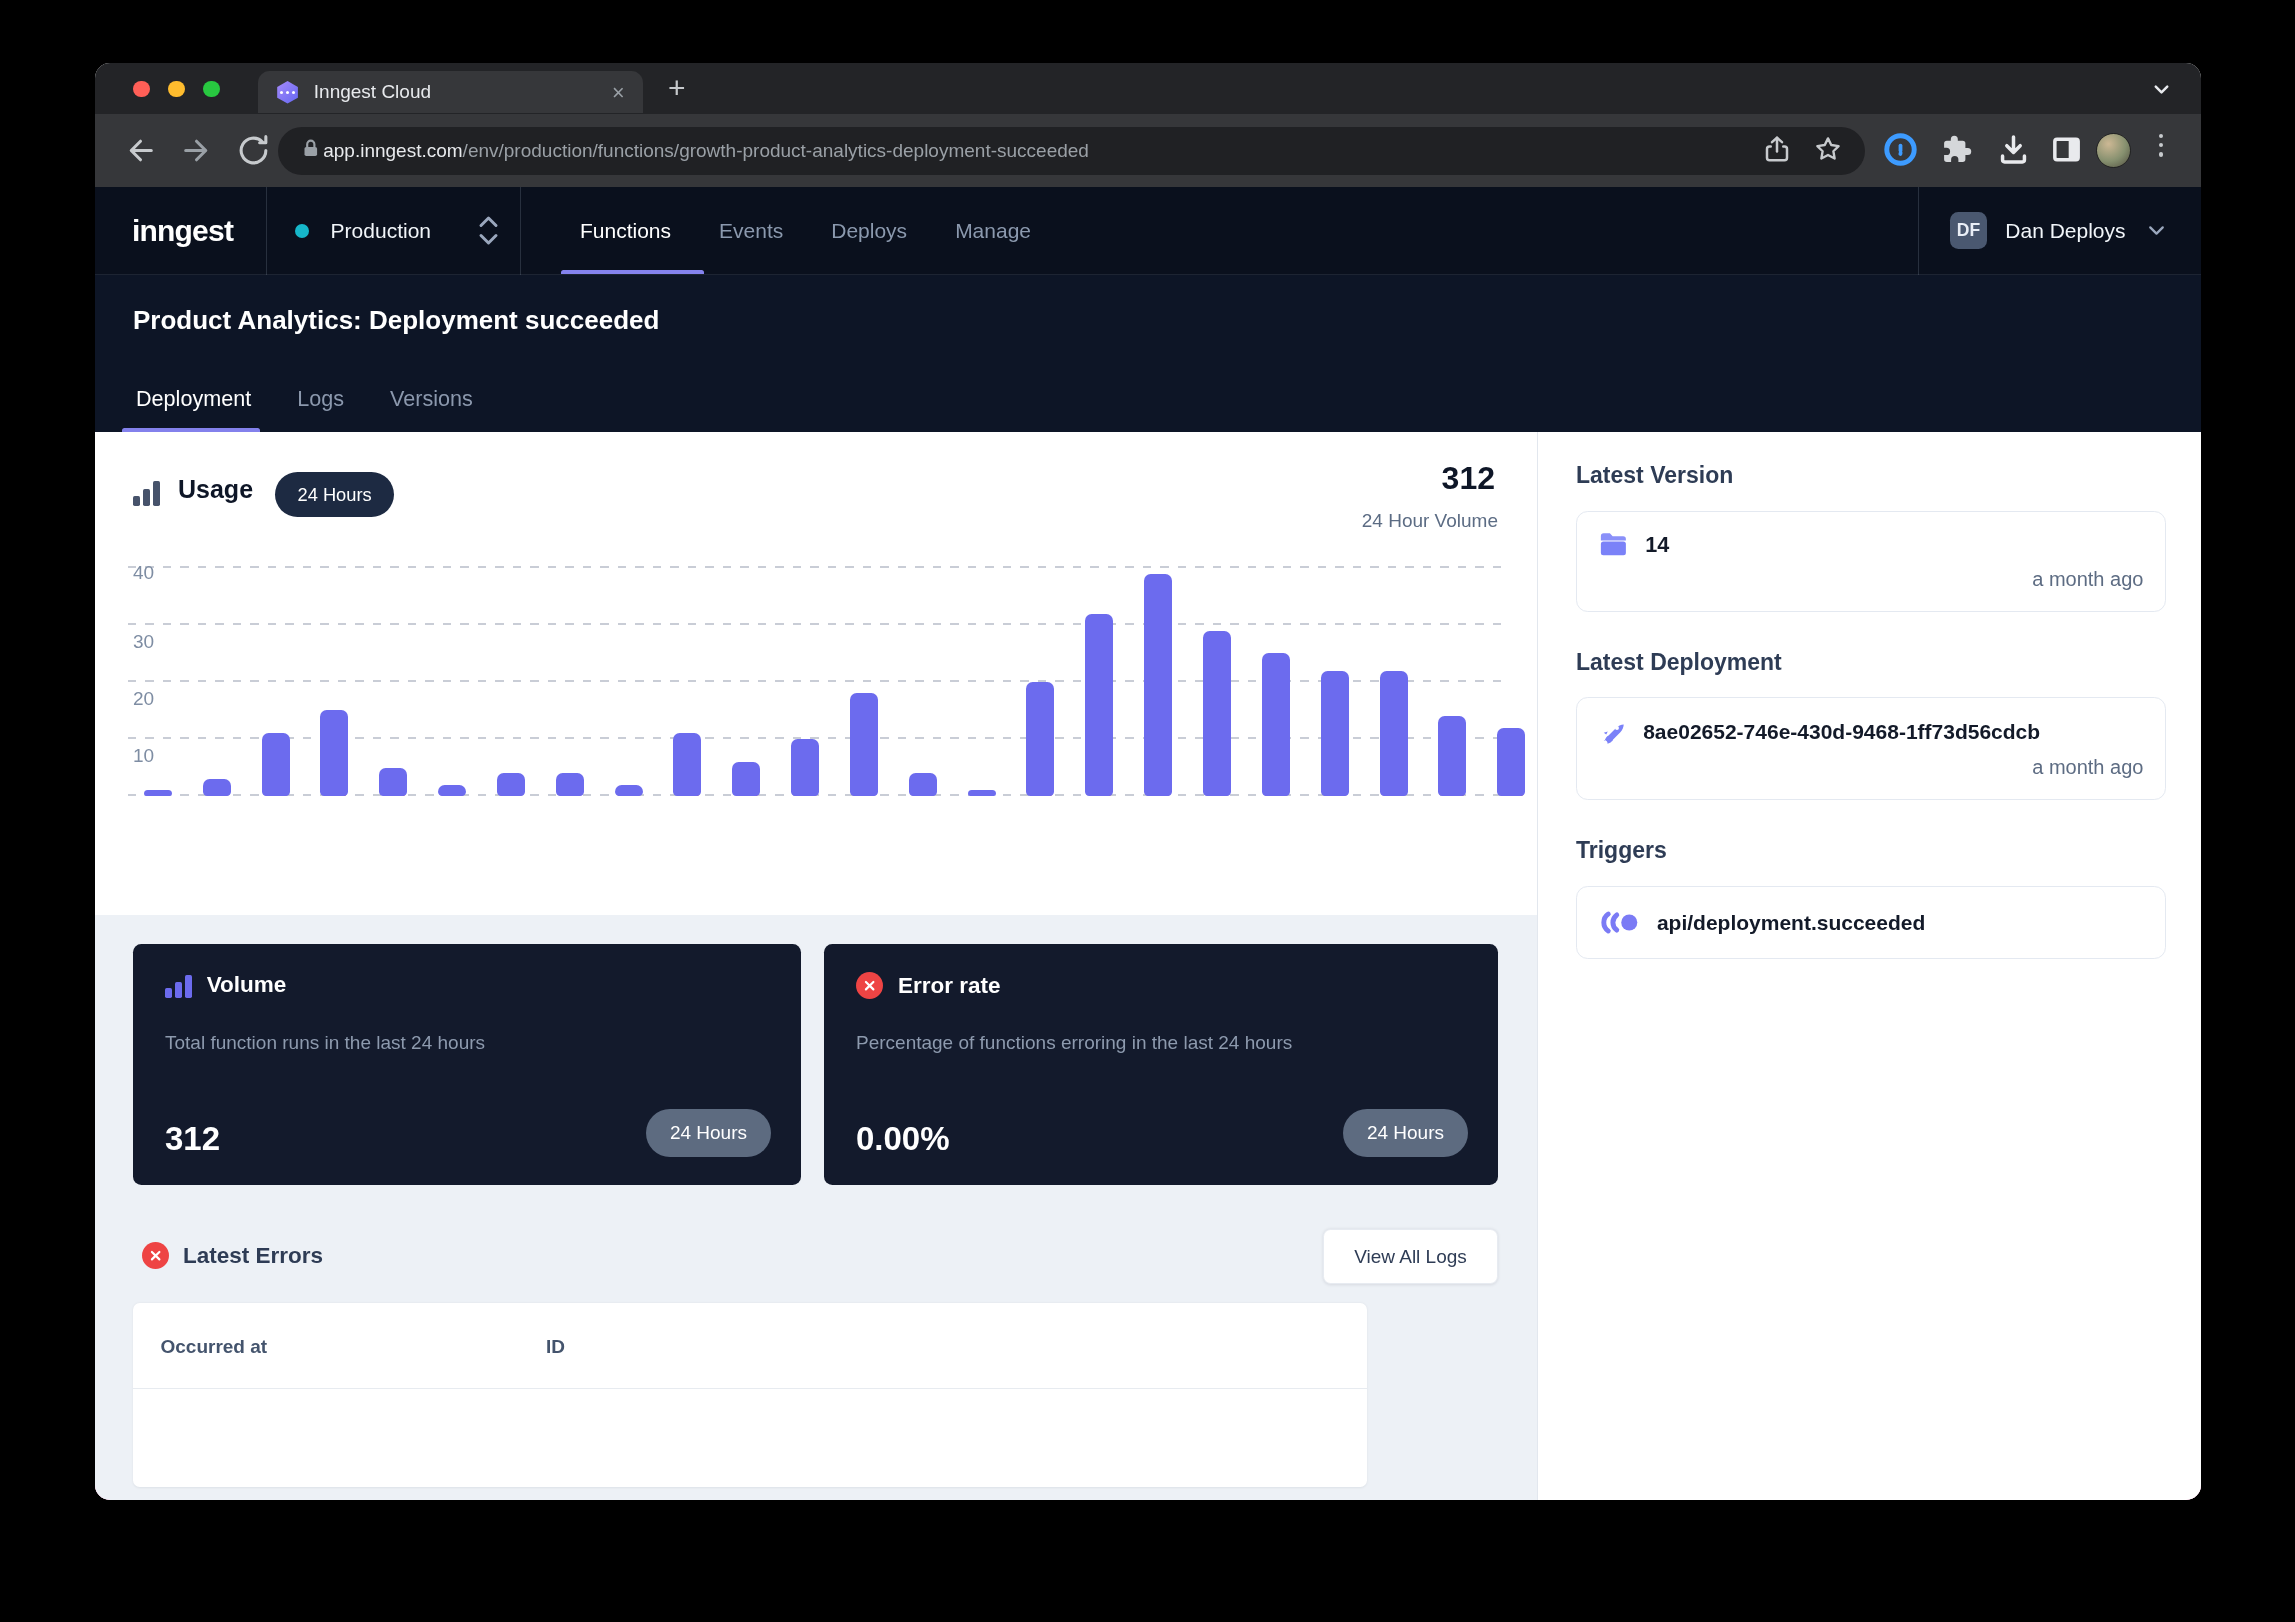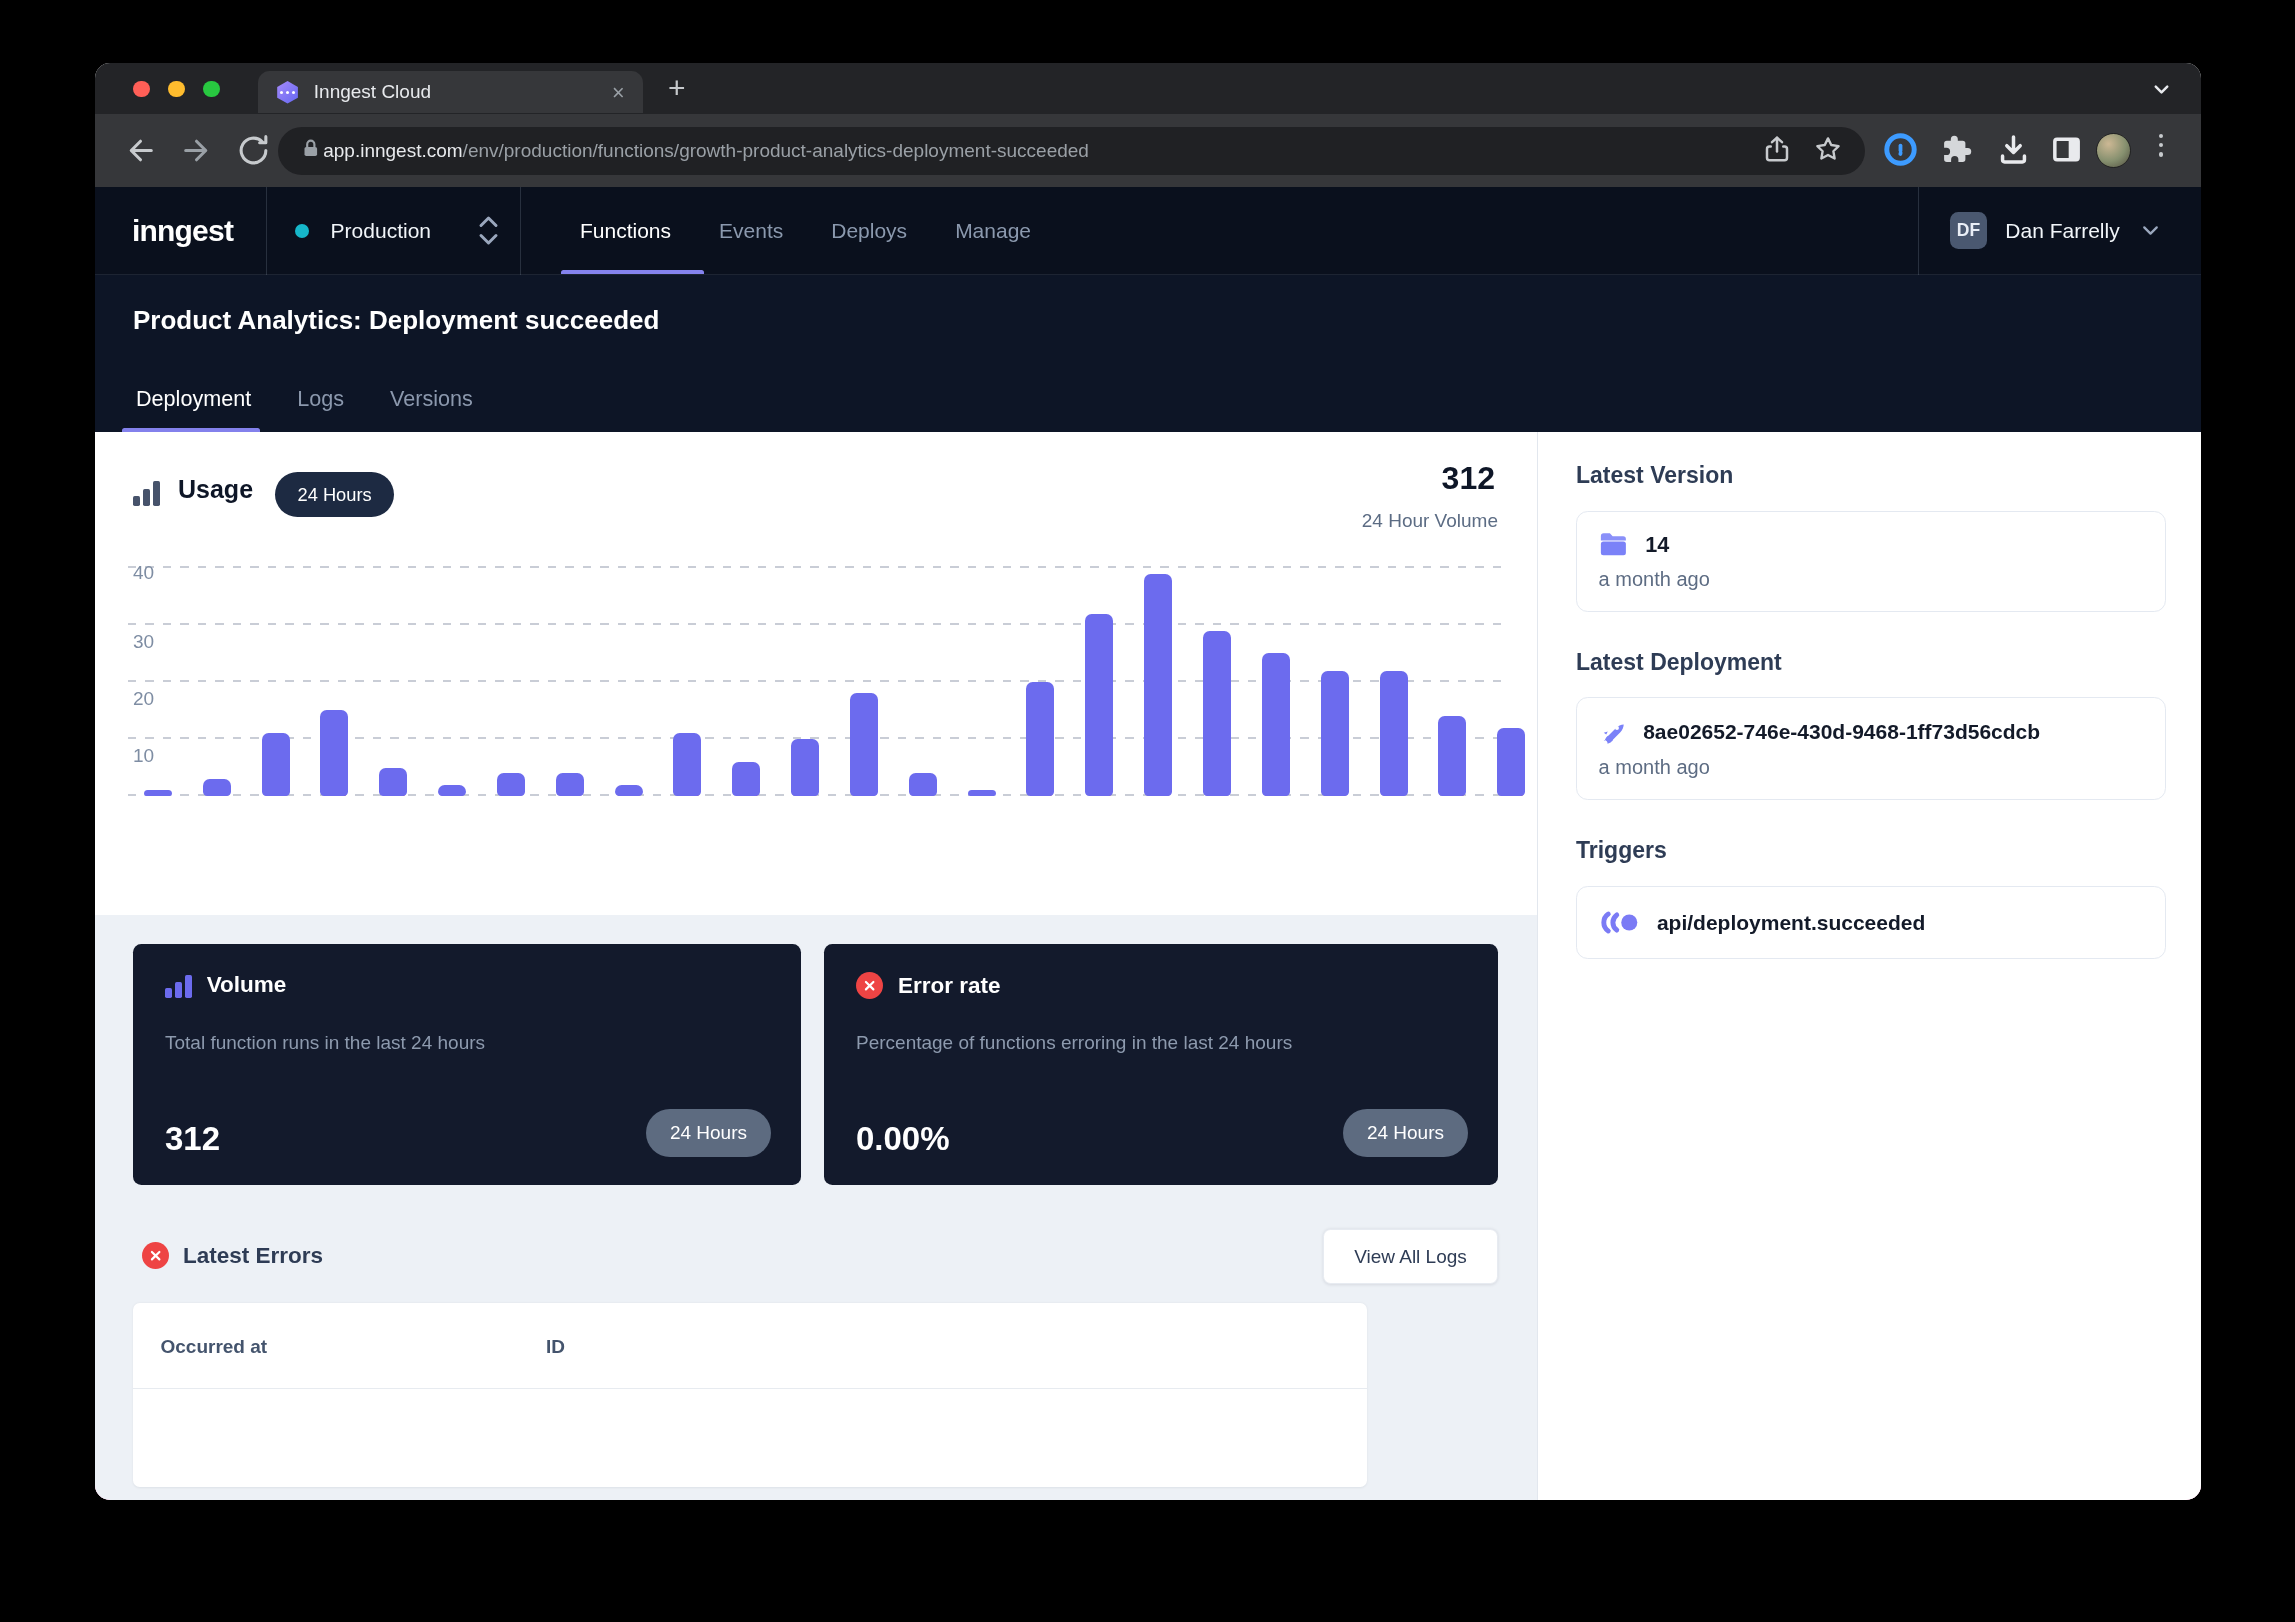--- a/index.html
+++ b/index.html
@@ -95,21 +95,21 @@
   .le-title { position:absolute; left:88px; top:328px; font-size:22.5px; font-weight:700; color:#2e3c55; }
   .le-btn { position:absolute; left:1228px; top:314px; width:175px; height:55px; background:#fff; border:0.8px solid #e7ebf1; border-radius:7.5px; box-shadow:0 0.8px 3.3px rgba(15,23,42,.10); display:flex; align-items:center; justify-content:center; font-size:19px; font-weight:500; color:#2e3c55; }
   .etable { position:absolute; left:38px; top:388px; width:1234px; height:184px; background:#fff; border-radius:6.7px; box-shadow:0 0.8px 2.5px rgba(15,23,42,.07); }
   .etable-h { position:absolute; top:33px; font-size:19px; font-weight:600; color:#44546d; }
   .eh-1 { left:27.5px; } .eh-2 { left:413px; }
   .etable-div { position:absolute; left:0; top:85px; width:100%; height:0.8px; background:#e7ebf0; }
   .etable-empty { position:absolute; top:125px; width:100%; text-align:center; font-size:20px; color:#44546d; }
 
   
   .sb-h { font-size:23px; font-weight:600; color:#2e3c55; }
-  .sb-card { margin-top:21.6px; border:1.7px solid #e4e9f1; border-radius:11.7px; padding:20px 21.6px; background:#fff; }
+  .sb-card { margin-top:21.6px; border:1.7px solid #e4e9f1; border-radius:11.7px; padding:20px 21.6px; background:#fff;text-align:right; }
   .sb-row { display:flex; align-items:center; gap:16.6px; }
   .sb-val { font-size:21.6px; font-weight:600; color:#131a29; }
   .sb-time { margin-top:10px; font-size:20px; color:#5d6c83; }
   .sb-gap { margin-top:37px; }
   .trig-row { display:flex; align-items:center; gap:18.3px; padding:3.3px 0; }
 </style>
 </head>
 <body>
 
 <div class="window">
@@ -220,21 +220,21 @@
     <div class="nav-links">
         <span class="nav-link active">Functions</span>
         <span class="nav-link">Events</span>
         <span class="nav-link">Deploys</span>
         <span class="nav-link">Manage</span>
       </div>
     <span class="nav-underline"></span>
     <span class="vdiv" style="left:1823px"></span>
     <div class="user">
       <span class="df">DF</span>
-      <span class="user-name">Dan Farrelly</span>
+      <span class="user-name">Dan Deploys</span>
       <svg width="25" height="25" viewBox="0 0 24 24" fill="none">
           <path d="M6 9l6 6 6-6" stroke="#9aa7bd" stroke-width="2.2" stroke-linecap="round" stroke-linejoin="round"></path>
         </svg>
     </div>
   </div>
 
   <div class="pageheader">
     <div class="page-title">Product Analytics: Deployment succeeded</div>
     <div class="page-tabs">
         <span class="page-tab active">Deployment</span>

